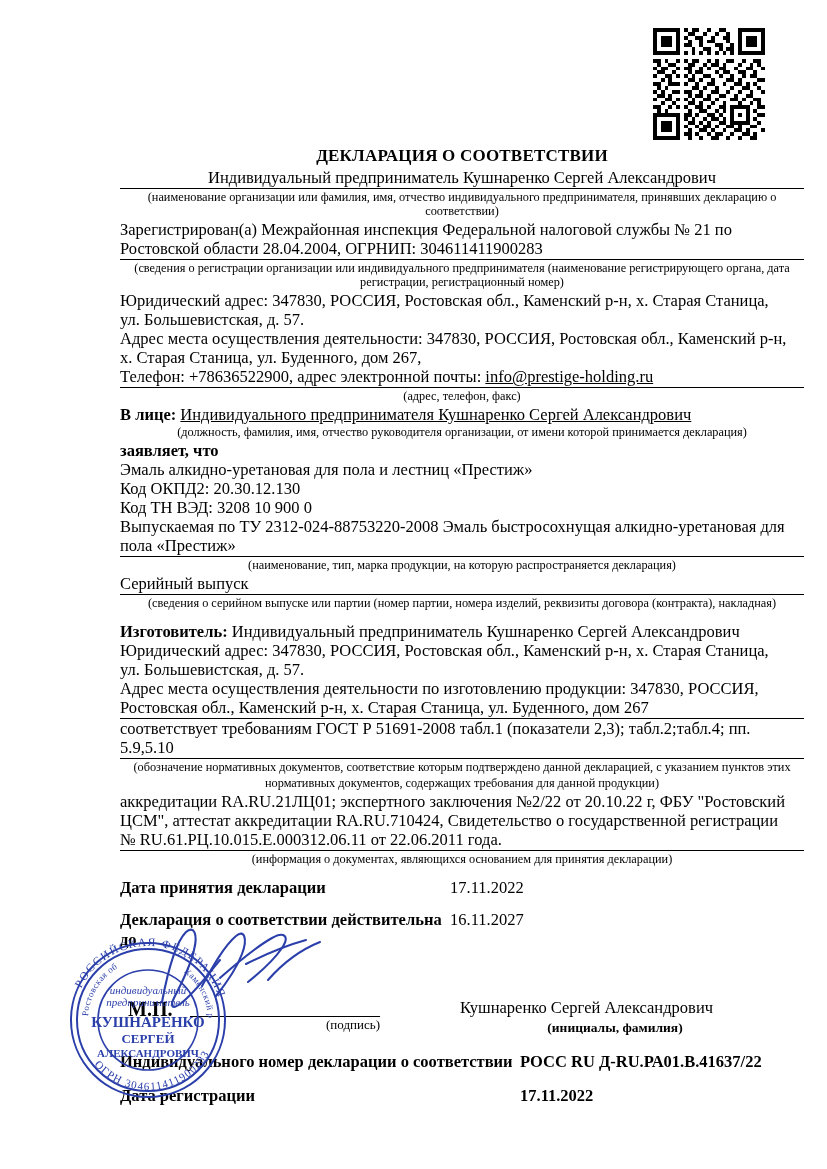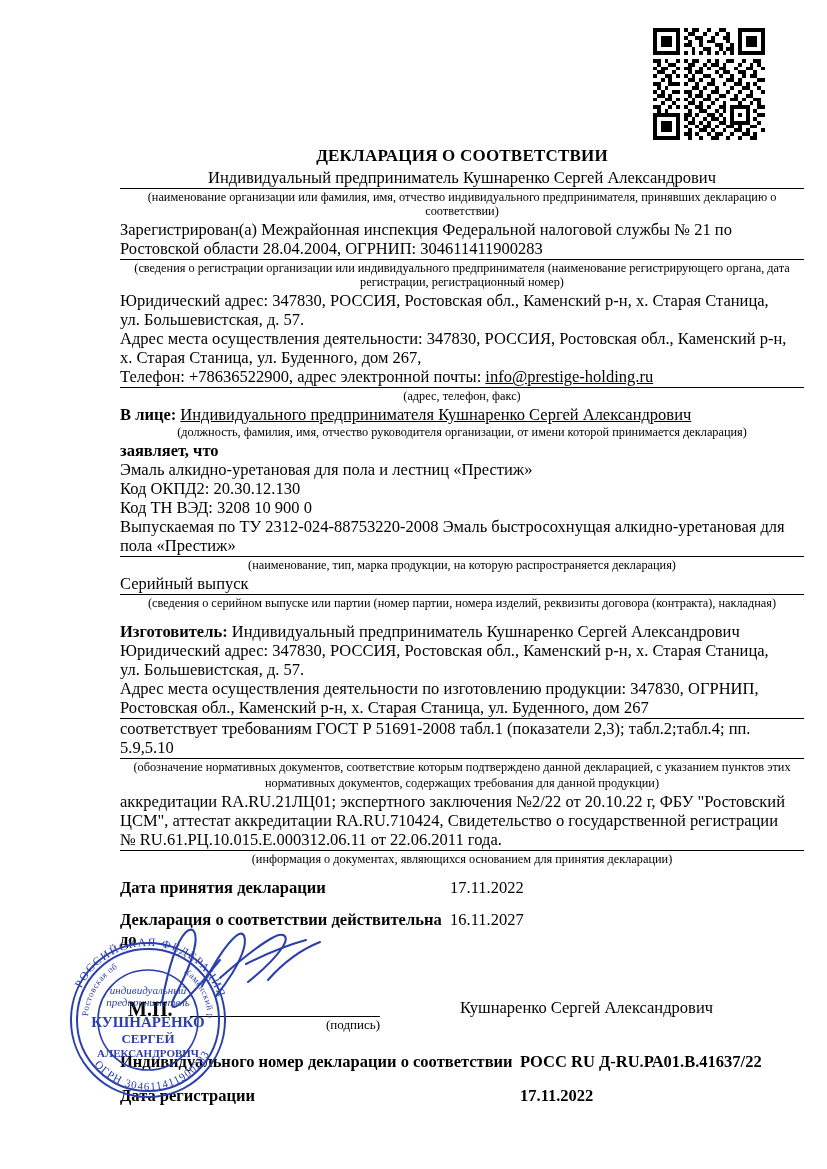--- a/index.html
+++ b/index.html
@@ -433,21 +433,21 @@
 
     <div class="line">Серийный выпуск</div>
     <div class="rule"></div>
     <div class="caption">(сведения о серийном выпуске или партии (номер партии, номера изделий, реквизиты договора (контракта), накладная)</div>
 
     <div class="gap10"></div>
 
     <div class="line"><span class="bold">Изготовитель:</span> <span>Индивидуальный предприниматель Кушнаренко Сергей Александрович</span></div>
     <div class="line">Юридический адрес: 347830, РОССИЯ, Ростовская обл., Каменский р-н, х. Старая Станица,</div>
     <div class="line">ул. Большевистская, д. 57.</div>
-    <div class="line">Адрес места осуществления деятельности по изготовлению продукции: 347830, ОГРНИП,</div>
+    <div class="line">Адрес места осуществления деятельности по изготовлению продукции: 347830, РОССИЯ,</div>
     <div class="line">Ростовская обл., Каменский р-н, х. Старая Станица, ул. Буденного, дом 267</div>
     <div class="rule"></div>
 
     <div class="line">соответствует требованиям ГОСТ Р 51691-2008 табл.1 (показатели 2,3); табл.2;табл.4; пп. 5.9,5.10</div>
     <div class="rule"></div>
     <div class="caption">(обозначение нормативных документов, соответствие которым подтверждено данной декларацией, с указанием пунктов этих</div>
     <div class="caption">нормативных документов, содержащих требования для данной продукции)</div>
 
     <div class="line">аккредитации RA.RU.21ЛЦ01; экспертного заключения №2/22 от 20.10.22 г, ФБУ "Ростовский</div>
     <div class="line">ЦСМ", аттестат аккредитации RA.RU.710424, Свидетельство о государственной регистрации</div>
@@ -462,20 +462,21 @@
     <div class="fieldrow">
       <div class="lbl">Декларация о соответствии действительна до</div>
       <div class="val">16.11.2027</div>
     </div>
 
     <div class="sigrow">
       <div class="mp">М.П.</div>
       <div class="signline"></div>
       <div class="signcap">(подпись)</div>
       <div class="fio">Кушнаренко Сергей Александрович</div>
+      <div class="fiocap">(инициалы, фамилия)</div>
     </div>
 
     <div class="regrow">
       <div class="lbl">Индивидуального номер декларации о соответствии</div>
       <div class="val">РОСС RU Д-RU.РА01.В.41637/22</div>
     </div>
     <div class="regrow">
       <div class="lbl">Дата регистрации</div>
       <div class="val">17.11.2022</div>
     </div>

